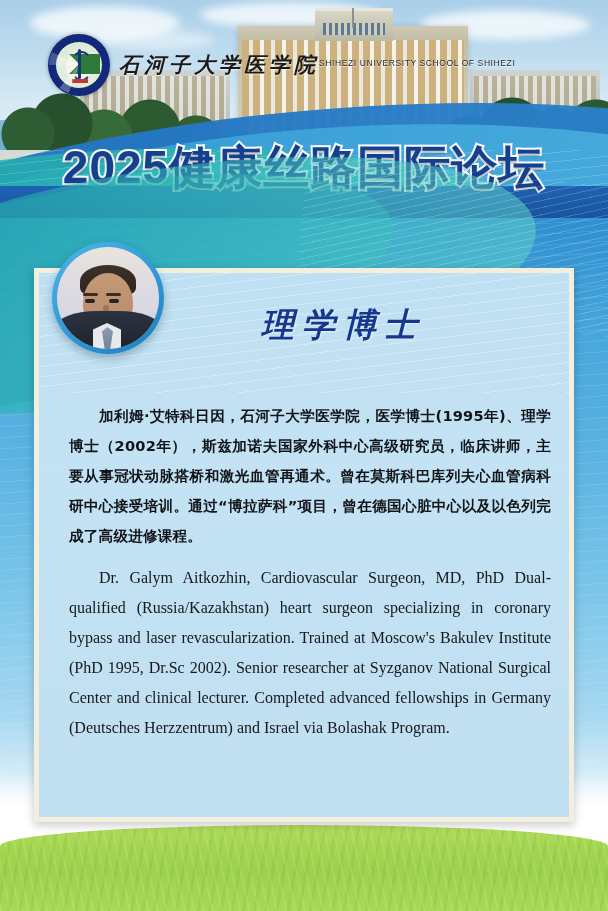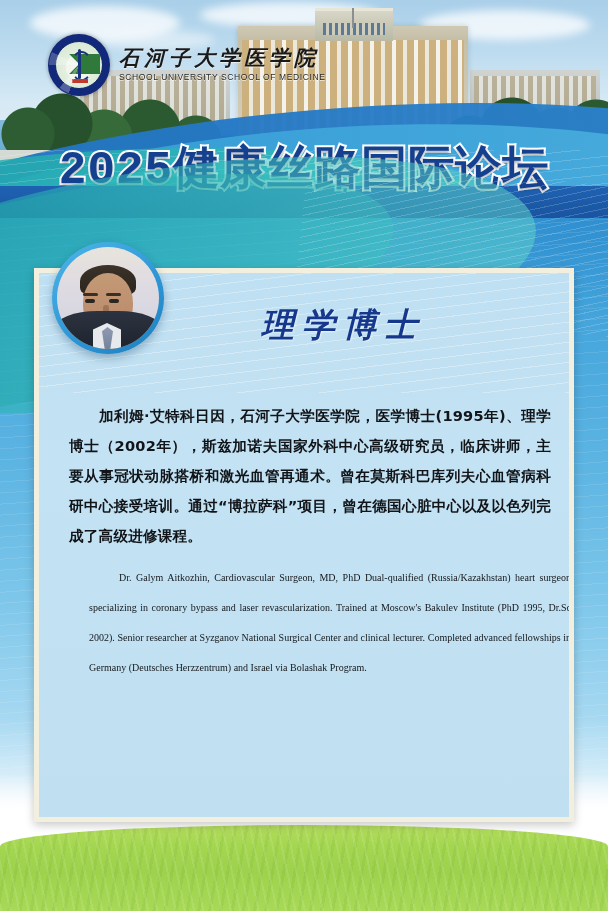--- a/index.html
+++ b/index.html
@@ -157,37 +157,37 @@
     border:2px solid #17337e;border-radius:50%/45%;
     border-left-color:transparent;border-right-color:transparent;
   }
   .redbar{position:absolute;left:16px;bottom:5px;width:16px;height:4px;background:#c0392b;}
   .ringtxt{
     position:absolute;inset:1px;border-radius:50%;
     background:conic-gradient(from 200deg,rgba(255,255,255,.55) 0 20deg,transparent 21deg 70deg,
                rgba(255,255,255,.45) 71deg 95deg,transparent 96deg);
     opacity:.5;
   }
-  .logo-text{display:flex;flex-direction:column;line-height:1;}
+  .logo-text{display:flex;flex-direction:row;line-height:1;}
   .logo-cn{
     font-family:"Liberation Serif",serif;
     font-size:21px;font-weight:bold;color:#1a1a1a;letter-spacing:4px;
     text-shadow:0 1px 1px rgba(255,255,255,.6);
     font-style:italic;
   }
   .logo-en{
     font-family:"Liberation Sans",sans-serif;
     font-size:8.5px;color:#2b2b2b;letter-spacing:.6px;margin-top:4px;
     text-shadow:0 1px 0 rgba(255,255,255,.7);
   }
 
   
   .main-title{
     position:absolute;left:0;top:137px;width:608px;text-align:center;
-    font-family:Liberation Mono, monospace;
+    font-family:Liberation Sans, sans-serif;
     font-size:46px;font-weight:bold;letter-spacing:1px;
     color:#14418f;
     -webkit-text-stroke:4px #ffffff;
     paint-order:stroke fill;
     text-shadow:0 2px 3px rgba(0,0,0,.30);
     white-space:nowrap;
   }
 
   
   .body-bg{
@@ -310,22 +310,22 @@
   .para-cn{
     position:absolute;left:30px;top:128px;width:482px;
     font-family:"DejaVu Sans","Liberation Sans",sans-serif;
     font-size:14.6px;line-height:30px;color:#111418;font-weight:bold;
     text-align:justify;text-indent:30px;
     letter-spacing:.2px;
   }
   .para-en{
     position:absolute;left:30px;top:290px;width:482px;
     font-family:"Liberation Serif","DejaVu Serif",serif;
-    font-size:10px;line-height:30px;color:#15181c;
-    text-align:justify;text-indent:30px;margin-left:20px;
+    font-size:16px;line-height:30px;color:#15181c;
+    text-align:justify;text-indent:30px;
   }
 </style>
 </head>
 <body>
 
 <div id="poster">
 
   <div class="banner">
     <div class="sky">
       <div class="cloud c1"></div>
@@ -365,21 +365,21 @@
           <div class="mtn2"></div>
           <div class="mtn"></div>
           <div class="snake"></div>
           <div class="rod"></div>
           <div class="redbar"></div>
         </div>
         <div class="ringtxt"></div>
       </div>
       <div class="logo-text">
         <div class="logo-cn">石河子大学医学院</div>
-        <div class="logo-en">SCHOOL UNIVERSITY SCHOOL OF MEDICINE</div>
+        <div class="logo-en">SHIHEZI UNIVERSITY SCHOOL OF SHIHEZI</div>
       </div>
     </div>
 
     <div class="main-title">2025健康丝路国际论坛</div>
   </div>
 
   <div class="body-bg">
     <div class="body-lines"></div>
     <div class="teal-wave"></div>
     <div class="teal-wave2"></div>

